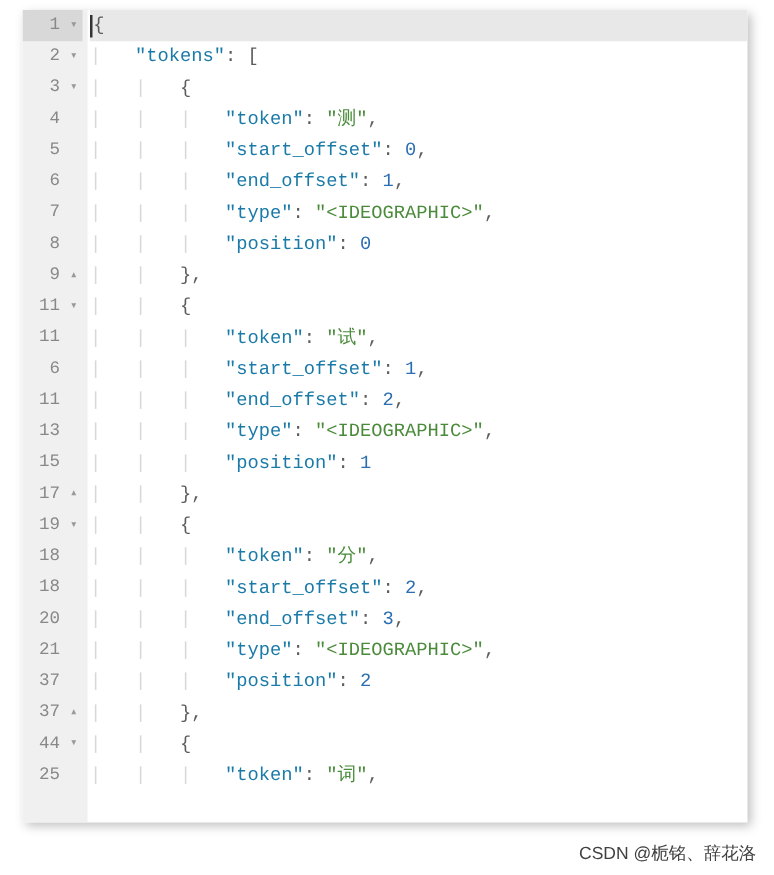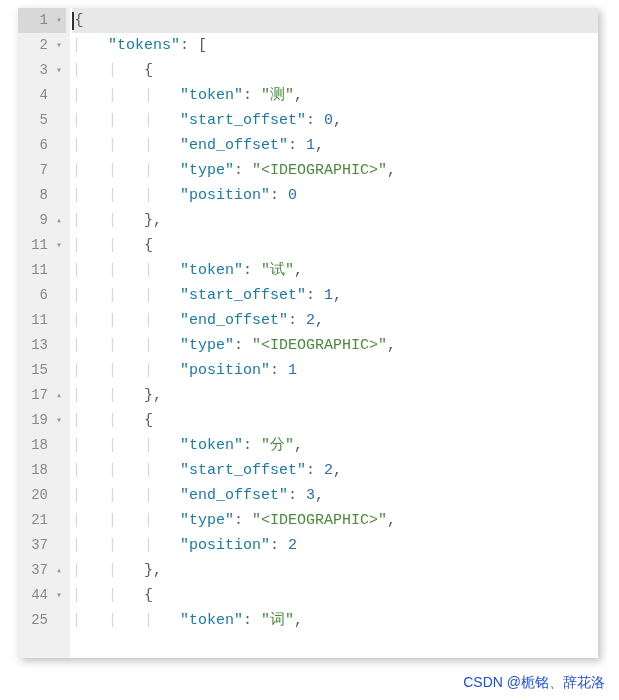--- a/index.html
+++ b/index.html
@@ -83,21 +83,21 @@
     background: #333;
     vertical-align: middle;
     margin-right: 1px;
   }
   .watermark {
     position: absolute;
     bottom: 8px;
     right: 14px;
     font-family: "Microsoft YaHei", Arial, sans-serif;
     font-size: 14px;
-    color: #1d4ed8;
+    color: #404040;
     margin-left: 25px;
   }
 </style>
 </head>
 <body>
 
 <div class="editor-wrap">
   <div class="editor">
     <div class="gutter" id="gutter">
         <div class="gutter-line current">

